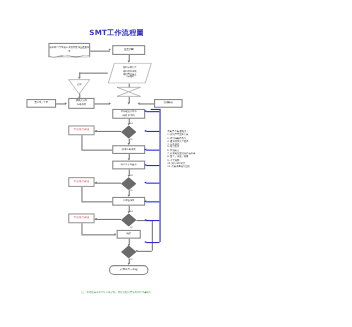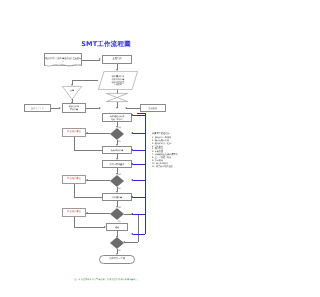--- a/index.html
+++ b/index.html
@@ -1,21 +1,21 @@
 <!DOCTYPE html>
 <html><head>
 <meta charset="utf-8">
 <style>
   html,body{margin:0;padding:0;}
   body{
     width:210px;height:297px;background:#ffffff;
     font-family:"DejaVu Sans","Liberation Sans",sans-serif;
     overflow:hidden;position:relative;
   }
-  #page{position:absolute;left:0;top:18px;width:210px;height:257px;}
+  #page{position:absolute;left:0;top:4px;width:210px;height:257px;}
 
   .title{
     position:absolute;left:70px;top:22px;width:72px;text-align:center;
     font-size:6.5px;color:#3333cc;letter-spacing:.2px;font-weight:bold;
   }
 
   
   .node{position:absolute;box-sizing:border-box;display:flex;
         align-items:center;justify-content:center;text-align:center;}
   .node .t{display:block;line-height:1.22;}

